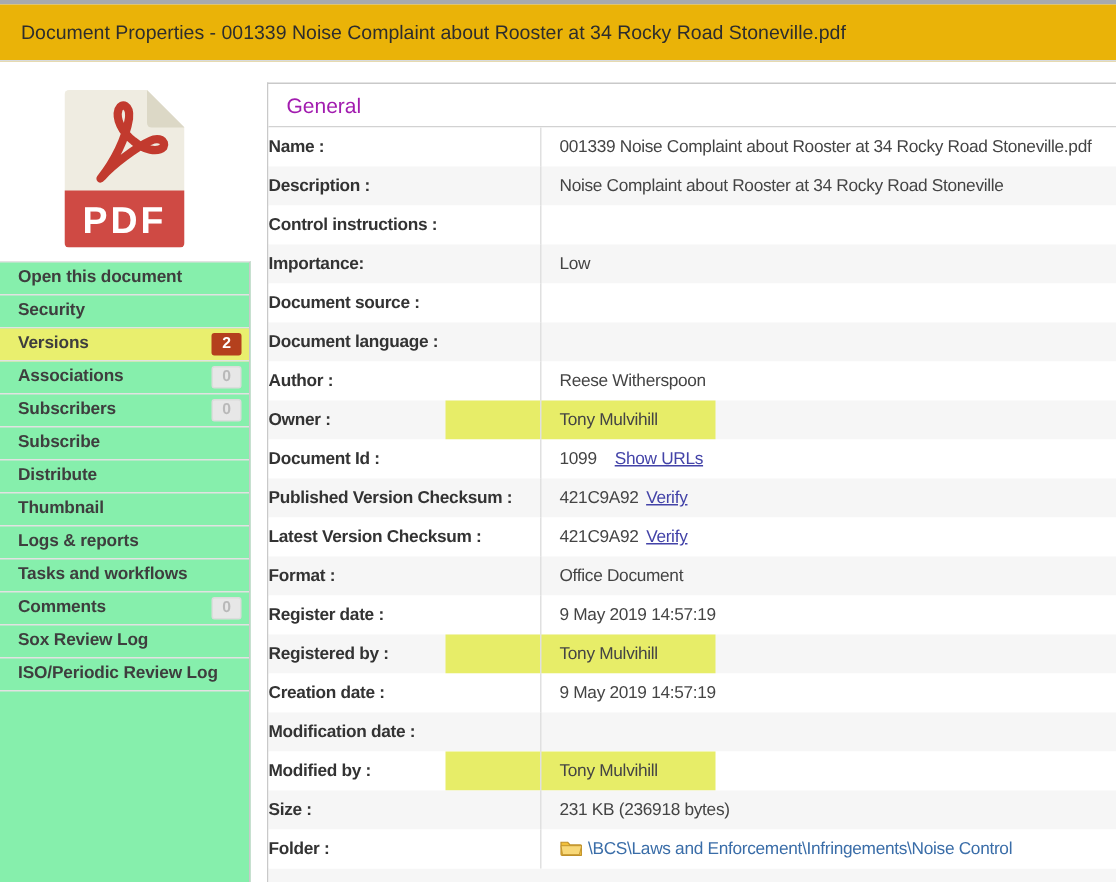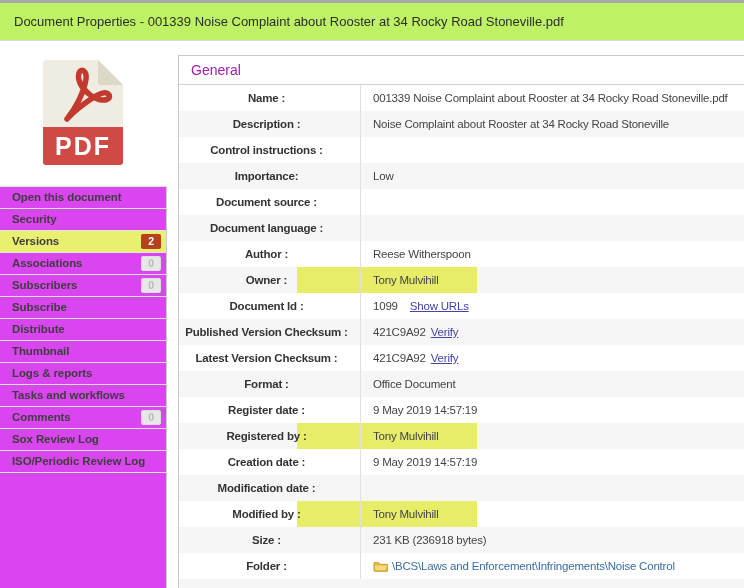--- a/index.html
+++ b/index.html
@@ -2,49 +2,49 @@
 <html><head>
 <meta charset="utf-8">
 <style>
   * { margin:0; padding:0; box-sizing:border-box; }
   html,body { background:#fff; }
   body { font-family:"Liberation Sans", sans-serif; }
   #screen{ position:relative; width:744px; height:588px; background:#fff; overflow:hidden; }
 
   
   .top-strip{ position:absolute; top:0; left:0; right:0; height:3px; background:#a7aaad; }
-  .titlebar{ position:absolute; top:3px; left:0; right:0; height:38px; background:#bef264;
+  .titlebar{ position:absolute; top:3px; left:0; right:0; height:38px; background:#eab308;
              border-bottom:1px solid #d8dbde; display:flex; align-items:center; padding-left:14px; }
   .titlebar .wtitle{ font-size:13px; color:#2d2d2d; white-space:nowrap; }
 
   
   .pdficon{ position:absolute; left:43px; top:60px; width:80px; height:105px; }
 
   
-  .sidebar{ position:absolute; top:186px; left:0; width:167px; bottom:0; background:#d946ef;
+  .sidebar{ position:absolute; top:174px; left:0; width:167px; bottom:0; background:#86efac;
             border-top:1px solid #e2e2e2; border-right:1px solid #c9c9c9; }
   .mitem{ position:relative; height:22px; line-height:21px; border-bottom:1px solid #e2e2e2;
           padding-left:12px; font-size:11.5px; font-weight:700; letter-spacing:-0.1px; color:#3e3e3e;
           cursor:pointer; white-space:nowrap; overflow:hidden; }
   .mitem.active{ background:#e9ef6e; }
   .badge{ position:absolute; right:5px; top:3px; height:15px; min-width:20px; text-align:center;
           font-size:10.5px; line-height:15px; border-radius:2px; font-weight:700; padding:0 4px; }
   .badge-red{ background:#b4401d; color:#fff; }
   .badge-gray{ background:#e7e7e7; color:#b9b9b9; border:1px solid #dcdcdc; line-height:13px; }
 
   
   .panel{ position:absolute; left:178px; top:55px; right:0; bottom:0; background:#fff;
           border-top:1px solid #c9c9c9; border-left:1px solid #c9c9c9; }
   .phead{ height:29px; line-height:29px; padding-left:12px; font-size:14px; color:#a21caf;
           border-bottom:1px solid #d2d2d2; background:#fff; }
   .row{ position:relative; display:flex; height:26px; background:#fff; }
   .row.alt{ background:#f6f6f6; }
   .row.hl::before{ content:""; position:absolute; left:118px; width:180px; top:0; bottom:0;
                    background:#e7ed68; z-index:0; }
-  .cell-label{ width:182px; text-align:center; padding-right:6px; line-height:26px;
+  .cell-label{ width:182px; text-align:left; padding-right:6px; line-height:26px;
                font-size:11.5px; font-weight:700; letter-spacing:-0.2px; color:#333;
                border-right:1px solid #e0e0e0; white-space:nowrap; overflow:hidden;
                position:relative; z-index:1; }
   .cell-value{ flex:1; padding-left:12px; line-height:26px; font-size:11.5px; letter-spacing:-0.2px;
                color:#444; white-space:nowrap; overflow:hidden; position:relative; z-index:1; }
   .plink{ color:#4343a8; text-decoration:underline; cursor:pointer; }
   .gap12{ margin-left:12px;text-align:right; } .gap5{ margin-left:5px; }
   .folder-link{ color:#3a6da8; cursor:pointer; }
   .folder-ico{ display:inline-block; vertical-align:-2px; margin-right:4px; }
   .row-filler{ height:14px; background:#f6f6f6; }

